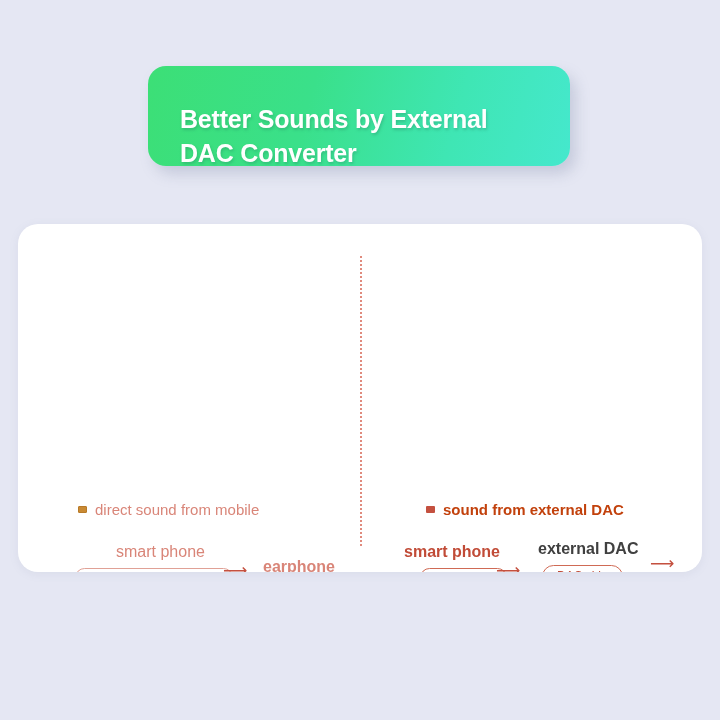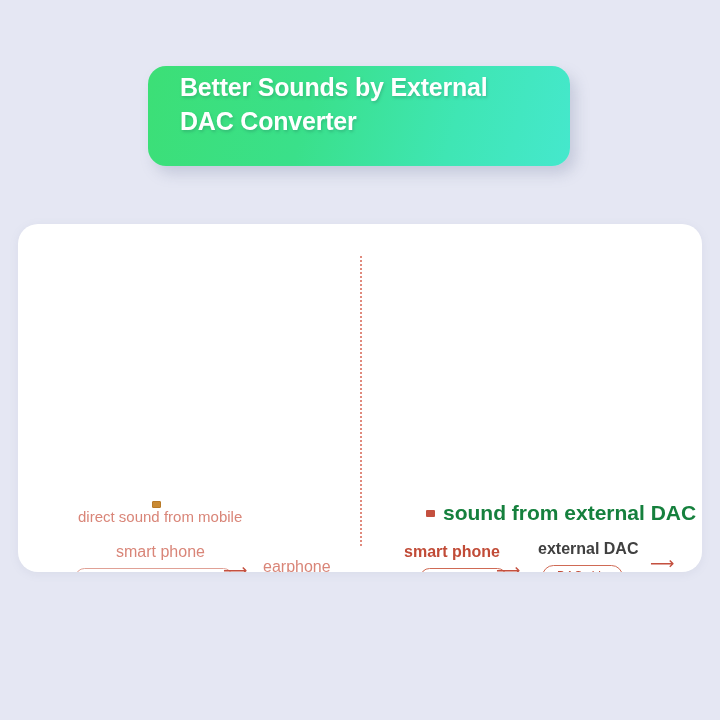--- a/index.html
+++ b/index.html
@@ -19,21 +19,21 @@
   #header-banner {
     position: absolute;
     left: 148px;
     top: 66px;
     width: 422px;
     height: 100px;
     border-radius: 18px;
     background: linear-gradient(105deg, #3cdf76 0%, #3ae08a 38%, #3fe6b4 72%, #45e8cd 100%);
     box-shadow: 6px 8px 14px rgba(120,130,160,0.28);
     box-sizing: border-box;
-    padding: 4px 26px 0 32px;
+    padding: 36px 26px 0 32px;
   }
   #header-title {
     color: #ffffff;
     font-size: 25px;
     font-weight: bold;
     line-height: 34px;
     letter-spacing: -0.2px;
     text-shadow: 1px 2px 3px rgba(40,140,100,0.40);
     white-space: pre-line;
   }
@@ -76,39 +76,39 @@
     border-radius: 1px;
   }
   .bullet-sq.orange { background: #c98a33; border: 1px solid #b87a28; box-sizing: border-box;}
   .bullet-sq.red    { background: #c4503f; }
 
   .txt-soft-red {
     color: #d98578;
     font-size: 15px;
   }
   .txt-strong-red {
-    color: #15803d;
-    font-size: 21px;
+    color: #c2410c;
+    font-size: 15px;
     font-weight: bold;
   }
 
   
-  #left-heading      { left: 60px;  top: 277px; flex-direction: column; }
+  #left-heading      { left: 60px;  top: 277px; }
 
   .label-plain {
     position: absolute;
     white-space: nowrap;
   }
   #left-smartphone-label {
     left: 98px; top: 319px;
     color: #d98578; font-size: 16px;
   }
   #left-earphone-label {
     left: 245px; top: 334px;
-    color: #d98578; font-size: 16px;
+    color: #d98578; font-size: 16px; font-weight: bold;
   }
 
   .pill {
     position: absolute;
     border: 1px solid #e0a196;
     border-radius: 14px;
     padding: 2px 9px 3px 9px;
     color: #d98578;
     font-size: 11px;
     white-space: nowrap;

